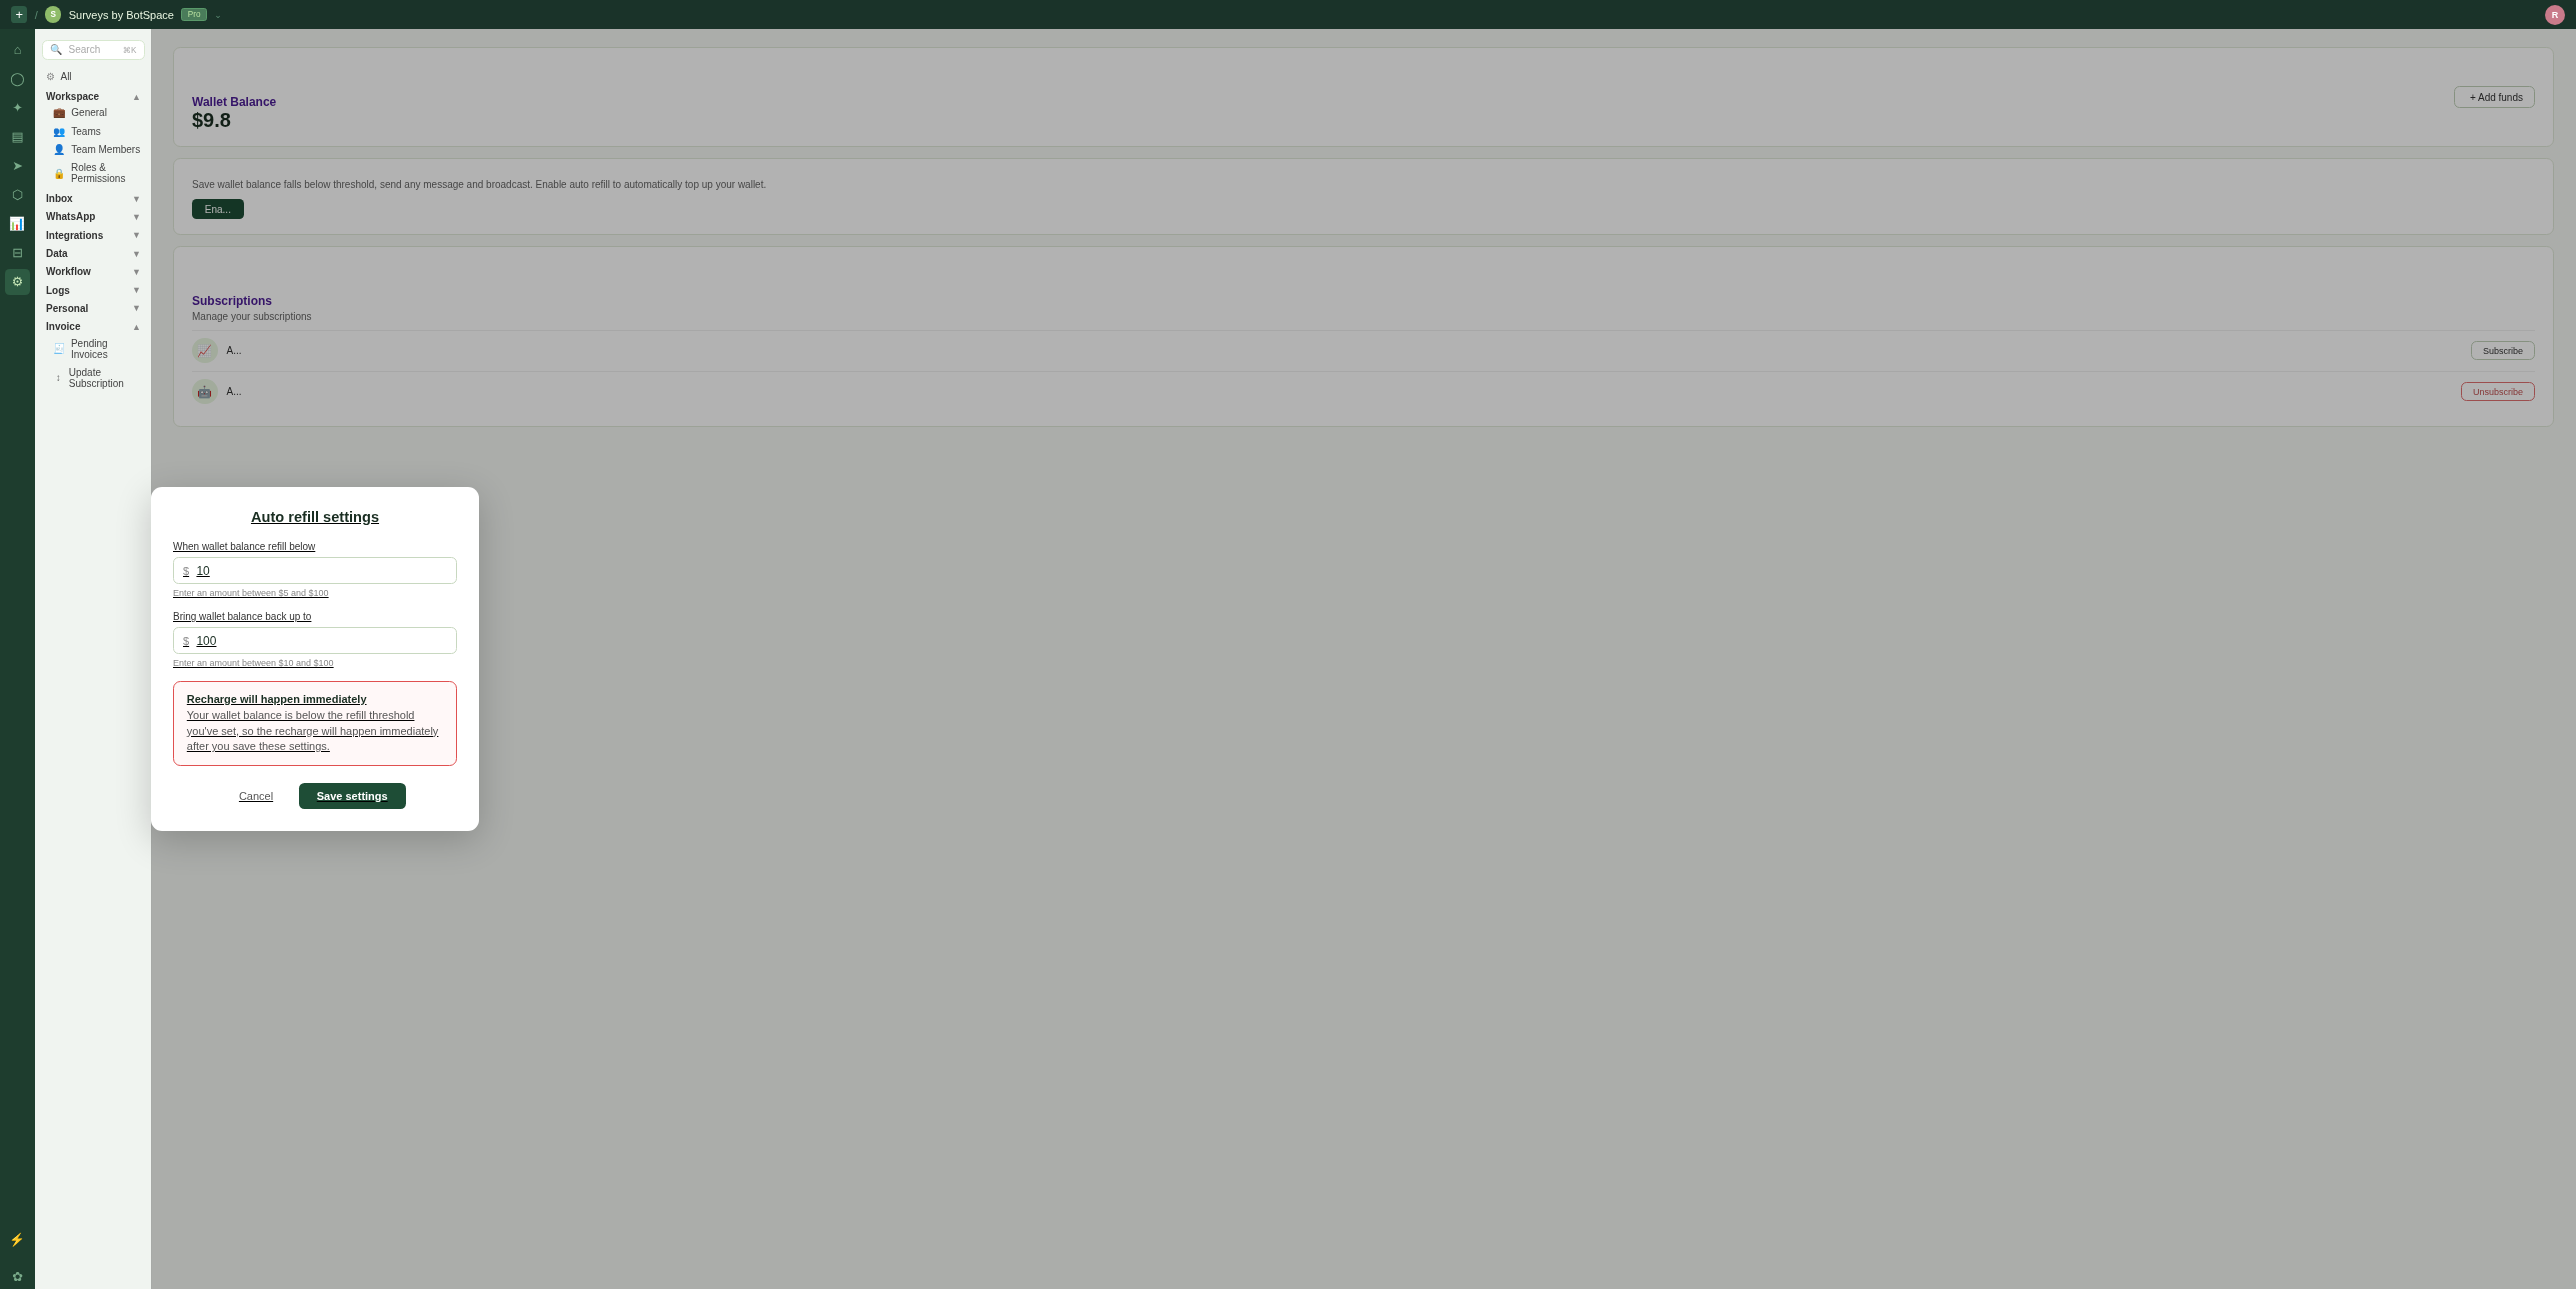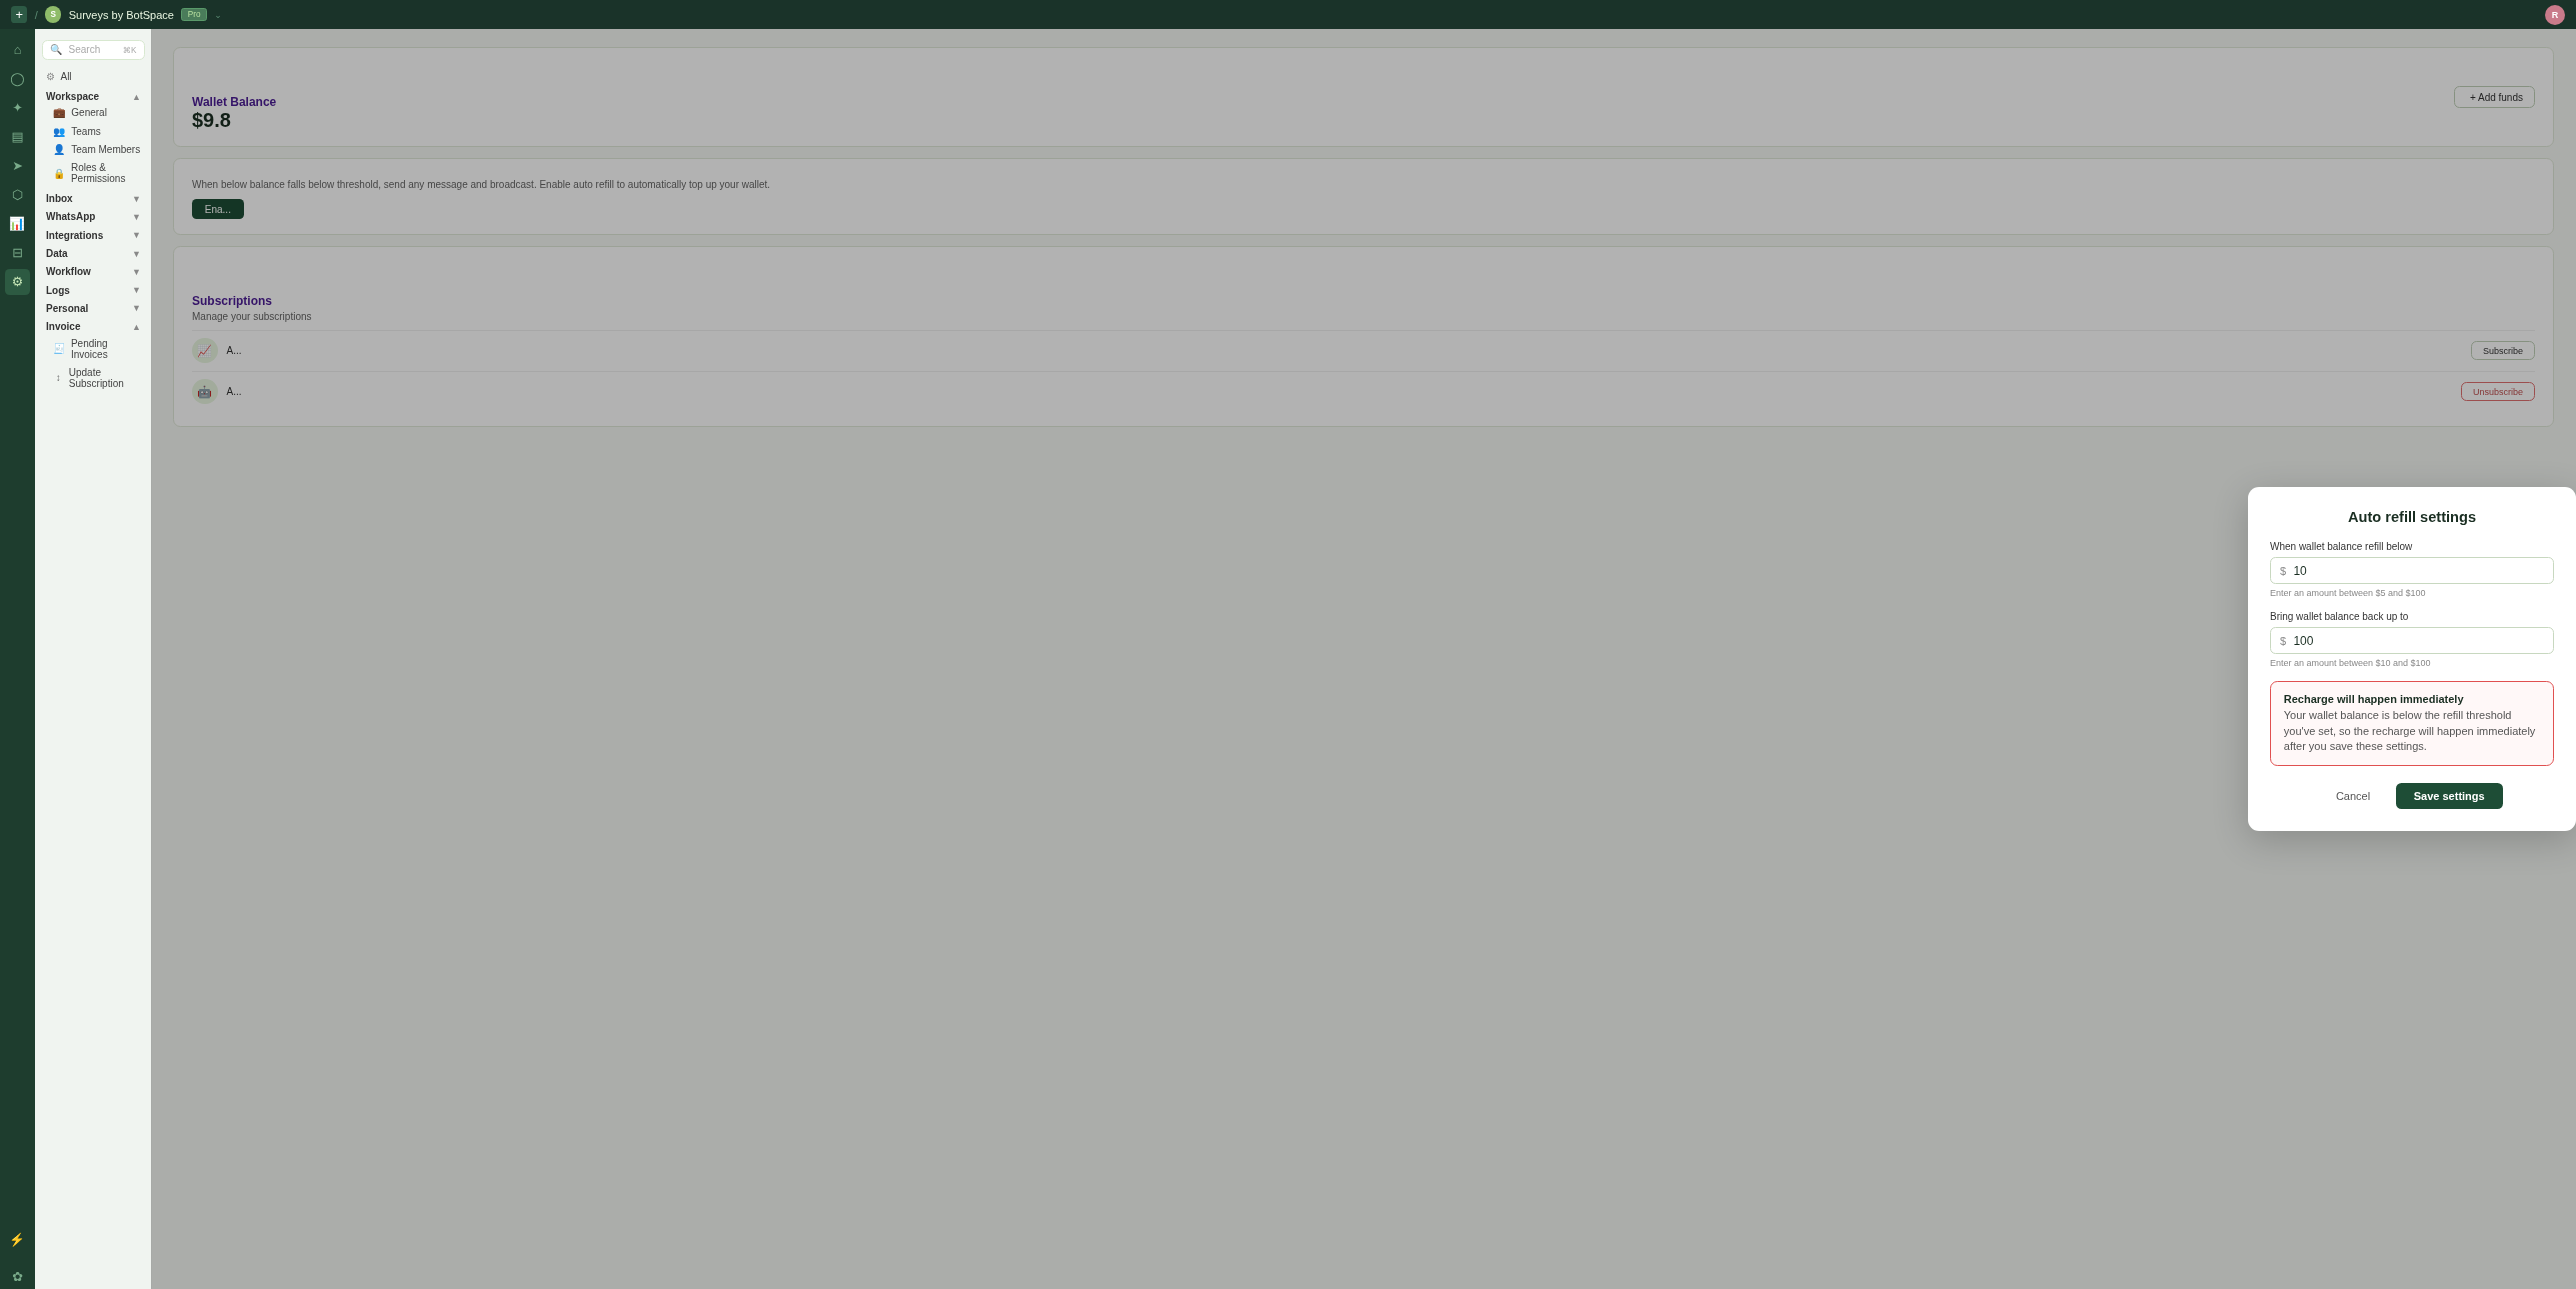--- a/index.html
+++ b/index.html
@@ -81,21 +81,21 @@
     .card-amount { font-size: 20px; font-weight: 700; color: #1a2e22; }
     .add-funds-btn {
       display: flex; align-items: center; gap: 3.6px;
       border: 0.9px solid #c0d0b8; background: #fff; border-radius: 5.5px;
       padding: 4.6px 11px; font-size: 10px; color: #333; cursor: pointer;
     }
 
     
     .modal-overlay {
       position: fixed; top: 29px; left: 151px; right: 0; bottom: 0;
-      background: rgba(0,0,0,0.3); z-index: 200; display: flex; align-items: center; justify-content: flex-end;
+      background: rgba(0,0,0,0.3); z-index: 200; display: flex; align-items: center; justify-content: flex-start; text-decoration: underline;
     }
     .modal {
       background: #fff; border-radius: 11px; width: 328px; padding: 22px;
       box-shadow: 0 9px 36px rgba(0,0,0,0.2);
     }
     .modal-title { font-size: 14.6px; font-weight: 700; color: #1a2e22; text-align: center; margin-bottom: 16.4px; }
     .modal-label { font-size: 10px; color: #333; font-weight: 500; margin-bottom: 5.5px; }
     .modal-input-wrap {
       display: flex; align-items: center; gap: 7.3px;
       border: 0.9px solid #c8d8c0; border-radius: 5.5px; padding: 5.5px 9px; margin-bottom: 3.6px;
@@ -270,21 +270,21 @@
         <div class="card-amount">$9.8</div>
       </div>
       <button class="add-funds-btn">
         <span></span>
         <span>+ Add funds</span>
       </button>
     </div>
   </div>
 
   <div class="card">
-    <div style="font-size:10px;color:#666;margin:5.5px 0 9px;">When below balance falls below threshold, send any message and broadcast. Enable auto refill to automatically top up your wallet.</div>
+    <div style="font-size:10px;color:#666;margin:5.5px 0 9px;">Save wallet balance falls below threshold, send any message and broadcast. Enable auto refill to automatically top up your wallet.</div>
     <button style="background:#1e4d36;color:#fff;border:none;border-radius:4.6px;padding:4.6px 12.8px;font-size:10px;cursor:pointer;">
       <span>Ena...</span>
     </button>
   </div>
 
   <div class="card">
     <div class="card-title">Subscriptions</div>
     <div style="font-size:10px;color:#666;margin:3.6px 0 7.3px;">Manage your subscriptions</div>
     <div class="sub-row">
       <div class="sub-icon">📈</div>

